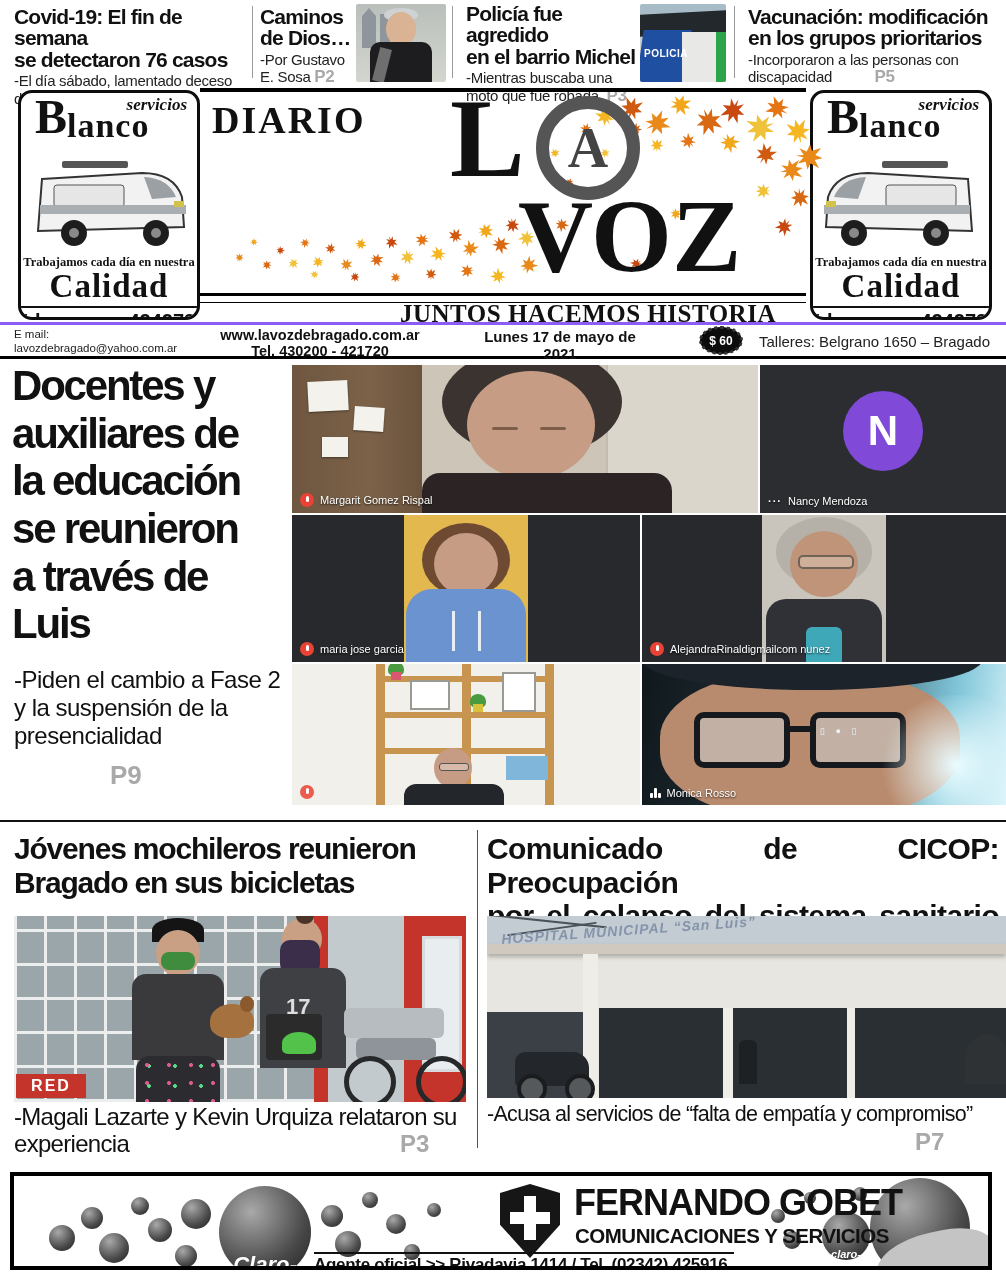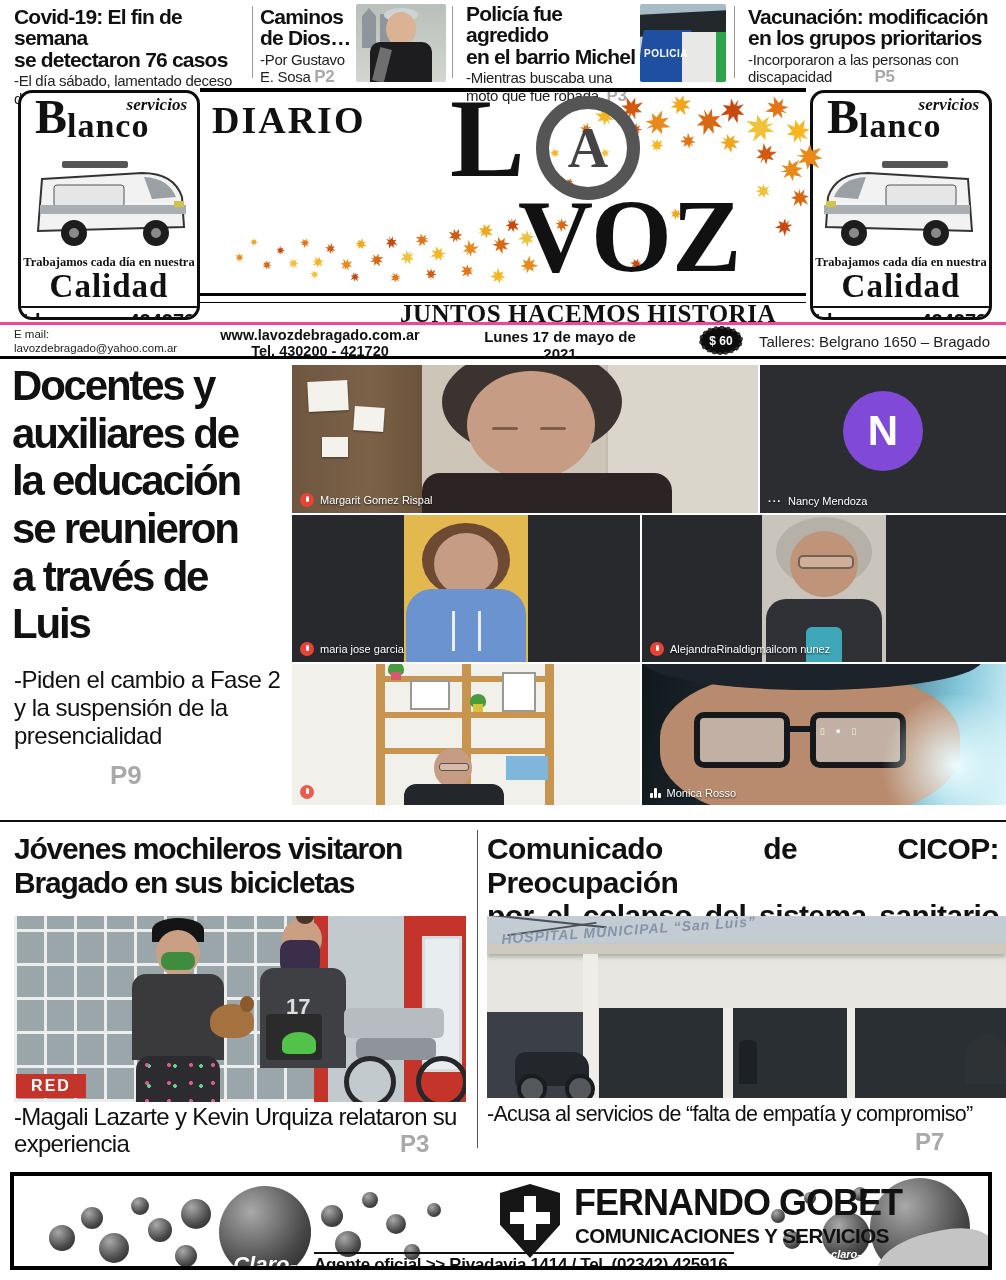--- a/index.html
+++ b/index.html
@@ -48,21 +48,21 @@
   .logo-la{position:absolute;left:250px;top:-6px;font-family:"Liberation Serif",serif;font-weight:bold;font-size:112px;line-height:1;letter-spacing:-6px;z-index:3;}
   .logo-at{position:absolute;left:336px;top:8px;width:78px;height:78px;border:13px solid #555;border-radius:50%;z-index:2;
            display:flex;align-items:center;justify-content:center;background:transparent;}
   .logo-at span{font-family:"Liberation Serif",serif;font-weight:bold;font-size:56px;color:#444;}
   .logo-voz{position:absolute;left:318px;top:96px;font-family:"Liberation Serif",serif;font-weight:bold;font-size:104px;line-height:1;letter-spacing:0px;z-index:3;}
   .tagline{position:absolute;left:0;top:212px;width:100%;text-align:center;padding-left:170px;box-sizing:border-box;
            font-family:"Liberation Serif",serif;font-weight:bold;font-size:25px;letter-spacing:.5px;z-index:3;}
   .leaf{position:absolute;z-index:1;}
 
   
-  .infobar{position:absolute;left:0;top:322px;width:1006px;height:37px;border-top:3px solid #ec4899;border-bottom:3px solid #000;box-sizing:border-box;}
+  .infobar{position:absolute;left:0;top:322px;width:1006px;height:37px;border-top:3px solid #8b5cf6;border-bottom:3px solid #000;box-sizing:border-box;}
   .info-email{position:absolute;left:14px;top:3px;font-size:11.5px;line-height:1.2;color:#222;}
   .info-mid{position:absolute;left:215px;top:3px;width:210px;text-align:center;font-weight:bold;font-size:14.5px;line-height:1.1;}
   .info-date{position:absolute;left:470px;top:3px;width:180px;text-align:center;}
   .info-date .d1{font-weight:bold;font-size:15px;}
   .info-date .d2{font-size:10.5px;font-weight:bold;margin-top:1px;}
   .price-badge{position:absolute;left:700px;top:2px;width:42px;height:27px;background:#0c0c0c;border-radius:50%;
                outline:3px dotted #333;outline-offset:-2px;color:#fff;font-weight:bold;font-size:12px;
                display:flex;align-items:center;justify-content:center;}
   .info-addr{position:absolute;right:16px;top:8px;font-size:15px;color:#222;}
 
@@ -619,21 +619,21 @@
           </span>
         <span>Monica Rosso</span>
       </div>
     </div>
   </div>
 
   <div class="row-rule"></div>
   <div class="col-rule"></div>
 
   <div class="story-headline sh-left">
-    <div>Jóvenes mochileros visitaron</div>
+    <div>Jóvenes mochileros reunieron</div>
     <div>Bragado en sus bicicletas</div>
   </div>
 
   <div class="photo-bike">
     <div class="pb-grid"></div>
     <div class="pb-red" style="left:300px;top:0;width:14px;height:186px;"></div>
     <div class="pb-red" style="left:390px;top:0;width:62px;height:186px;"></div>
     <div class="pb-doorglass"></div>
 
     <div class="pb-cap" style="left:138px;top:2px;"></div>

